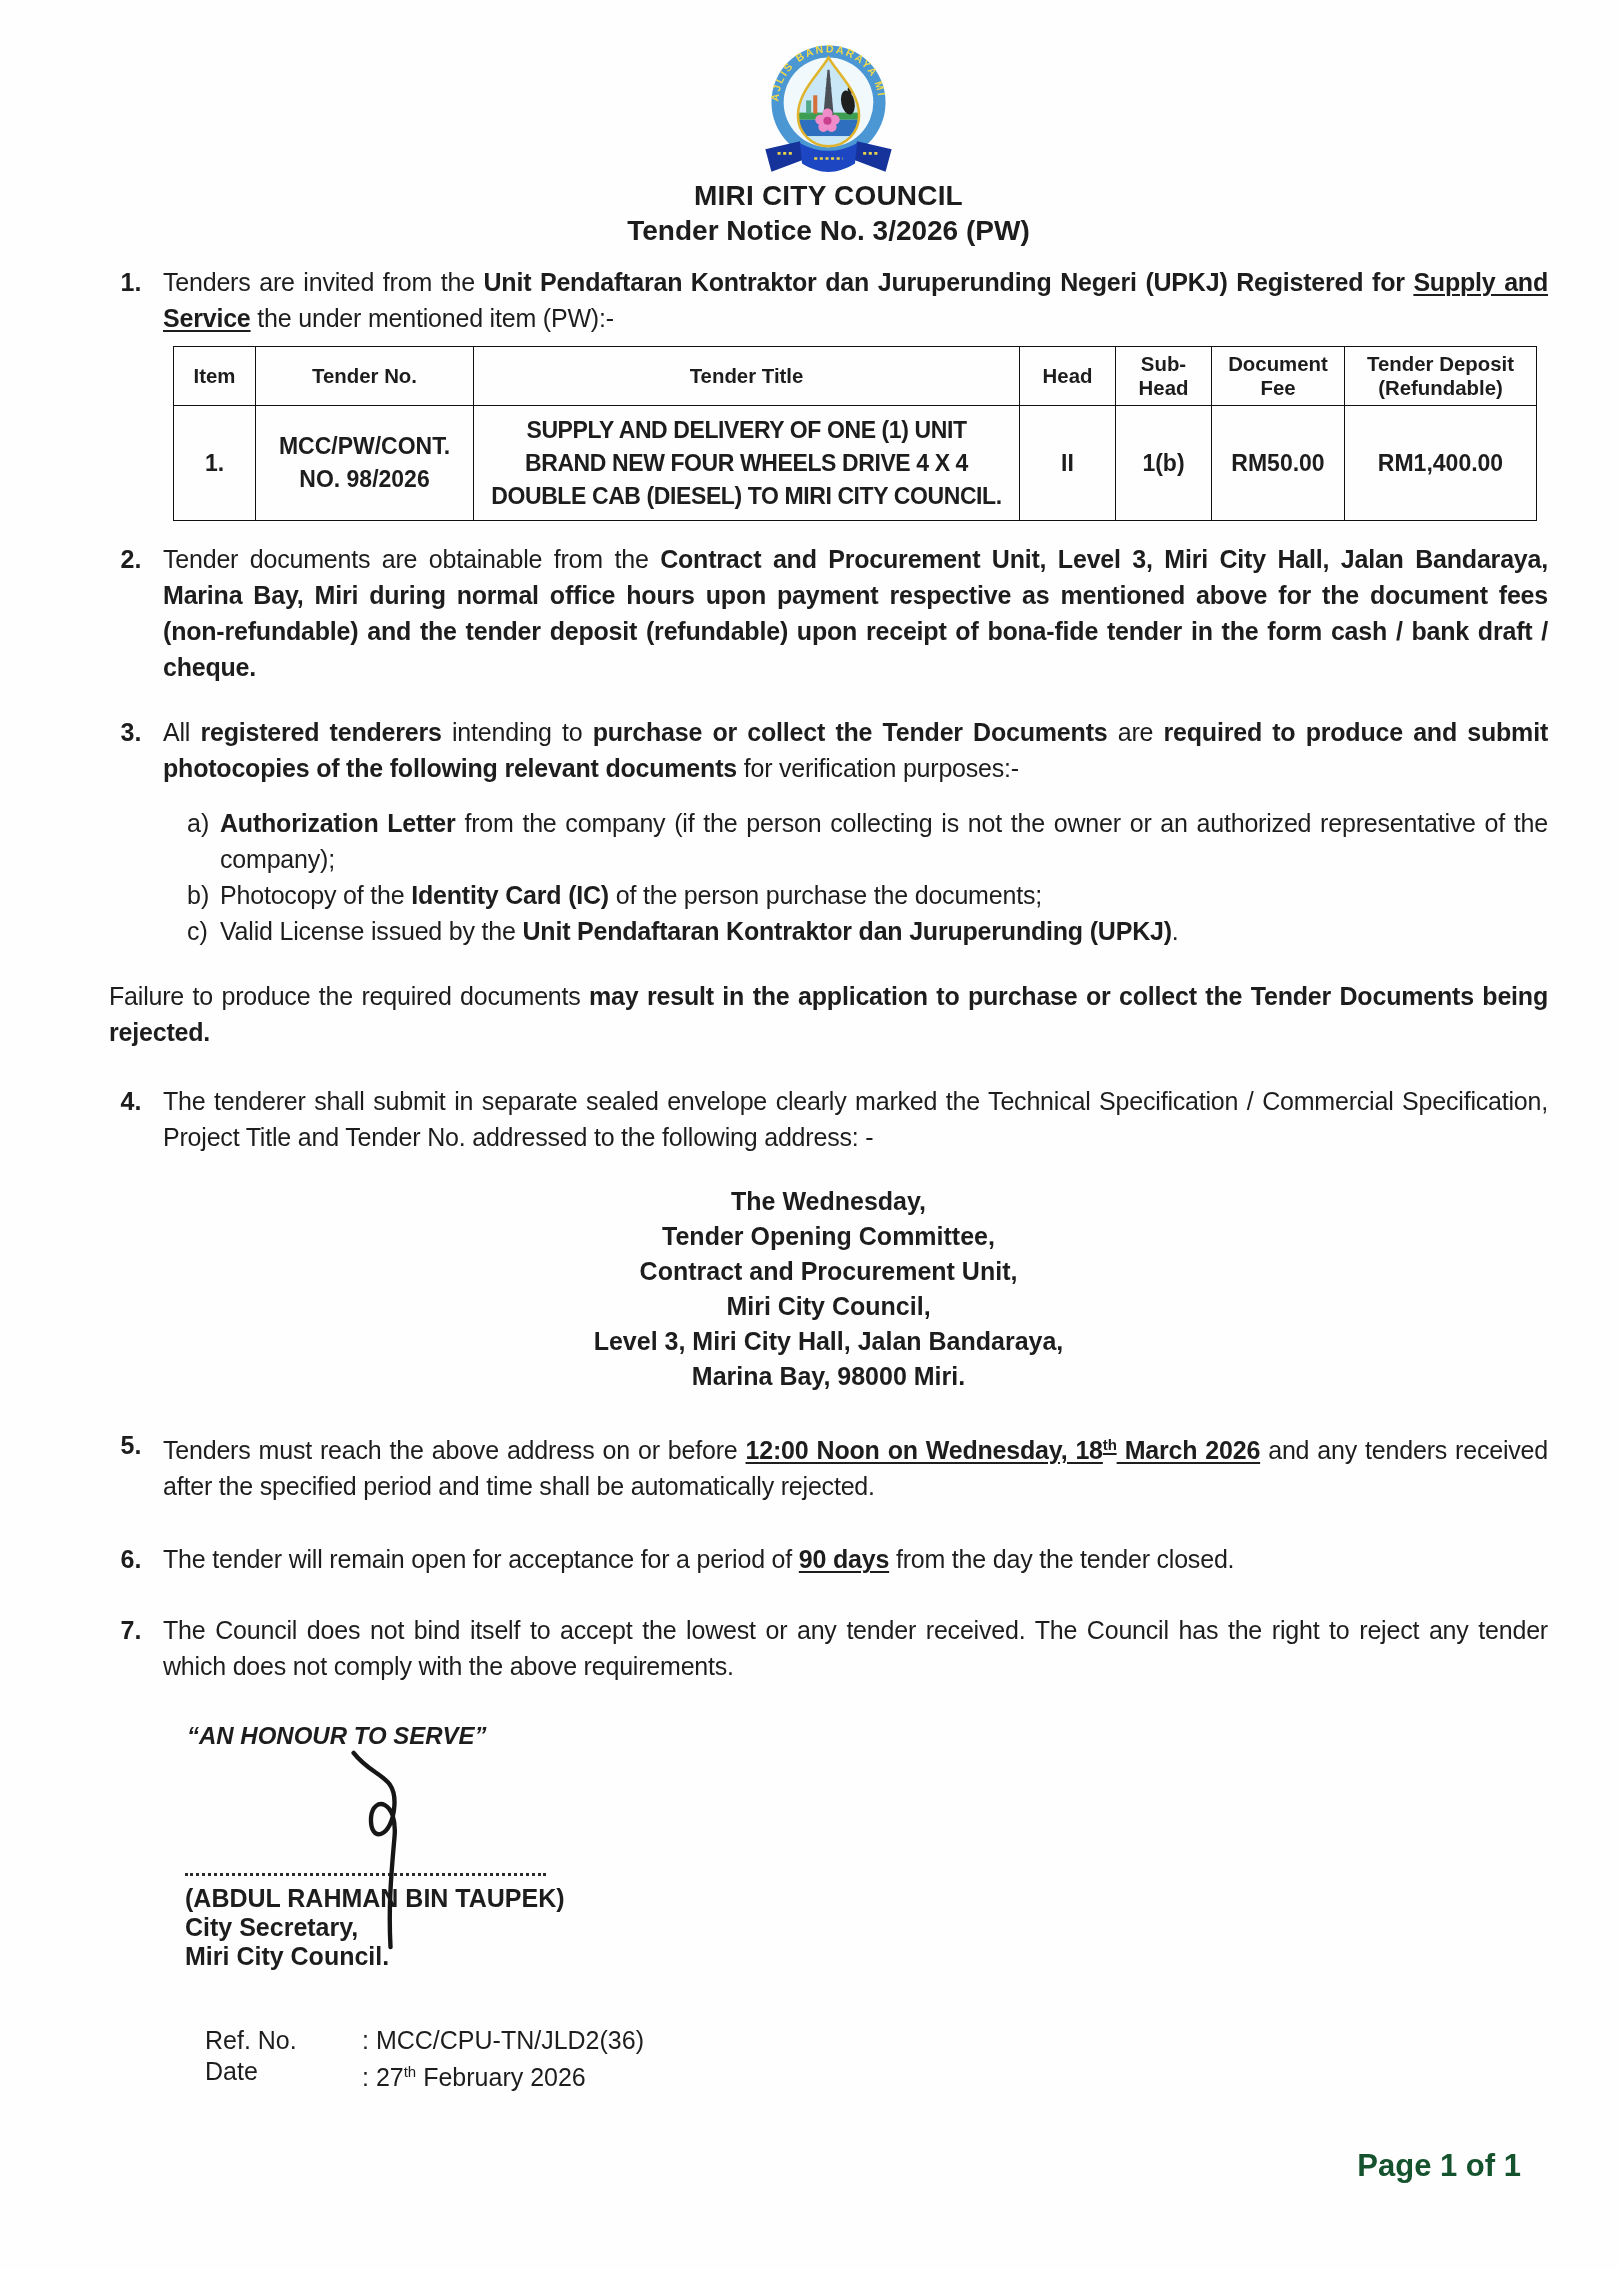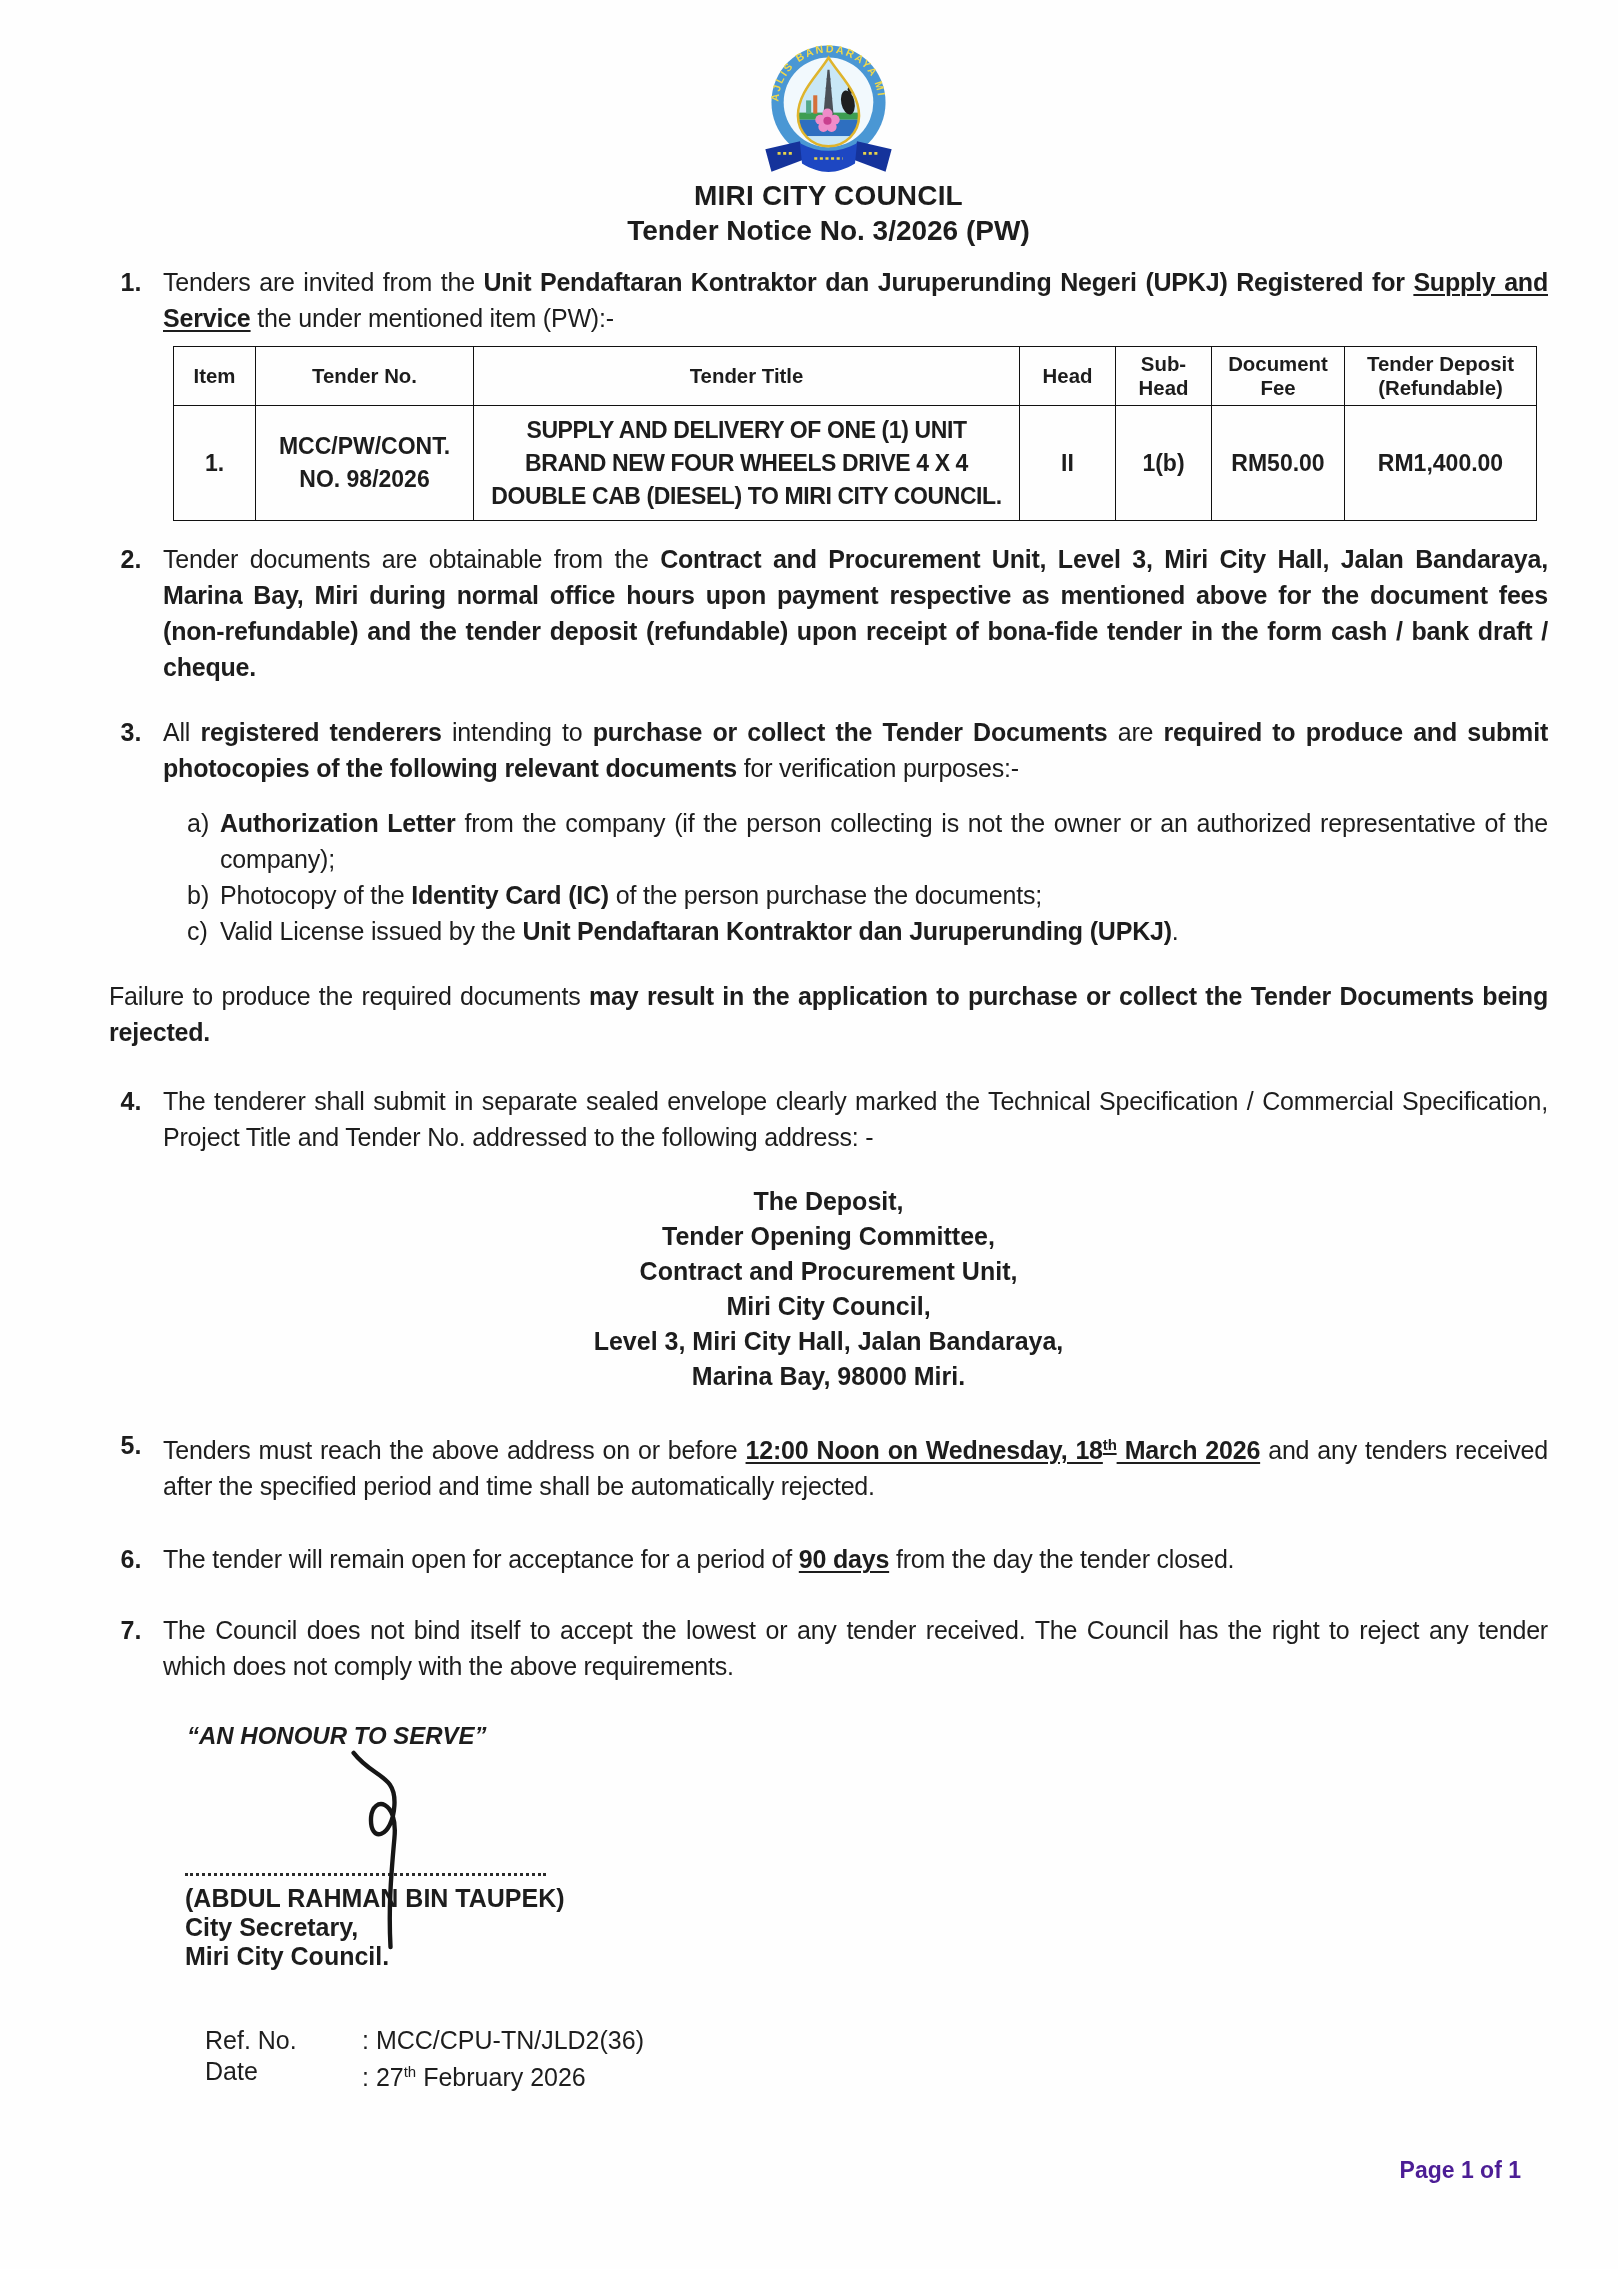--- a/index.html
+++ b/index.html
@@ -52,21 +52,21 @@
   .slogan-en{font-style:italic;}
   
   .signature{position:relative;margin-left:76px;margin-top:120px;}
   .sig-svg{position:absolute;left:155px;top:-124px;}
   .dotted{width:361px;border-bottom:3.9px dotted #2a2a2a;height:0;margin-bottom:7.8px;}
   .sig-line{font-weight:700;font-size:25px;line-height:29px;}
   
   .refblock{margin-left:96px;margin-top:54px;font-size:25px;line-height:31px;}
   .refrow{display:grid;grid-template-columns:157px 1fr;}
   
-  .footer{position:absolute;right:98px;bottom:86px;font-weight:700;font-size:23px;color:#4c1d95;margin-top:47px;}
+  .footer{position:absolute;right:98px;bottom:86px;font-weight:700;font-size:31px;color:#14532d;margin-top:47px;}
 </style>
 </head>
 <body>
 
 <div class="page">
   <div class="content">
 
     <div class="logo-wrap">
       <svg class="logo-svg" width="163" height="143" viewBox="0 0 160 140">
 
@@ -182,21 +182,21 @@
     </div>
 
     <div class="ptext indented mt-fail"><span>Failure to produce the required documents </span><span class="b">may result in the application to purchase or collect the Tender Documents being rejected.</span></div>
 
     <div class="clause mt-c4">
       <div class="num">4.</div>
       <div class="ptext"><span>The tenderer shall submit in separate sealed envelope clearly marked the Technical Specification / Commercial Specification, Project Title and Tender No. addressed to the following address: -</span></div>
     </div>
 
     <div class="address mt-addr">
-      <div>The Deposit,</div>
+      <div>The Wednesday,</div>
       <div>Tender Opening Committee,</div>
       <div>Contract and Procurement Unit,</div>
       <div>Miri City Council,</div>
       <div>Level 3, Miri City Hall, Jalan Bandaraya,</div>
       <div>Marina Bay, 98000 Miri.</div>
     </div>
 
     <div class="clause mt-c5">
       <div class="num">5.</div>
       <div class="ptext"><span>Tenders must reach the above address on or before </span><span class="b u">12:00 Noon on Wednesday, 18</span><span class="b u sup">th</span><span class="b u"> March 2026</span><span> and any tenders received after the specified period and time shall be automatically rejected.</span></div>

